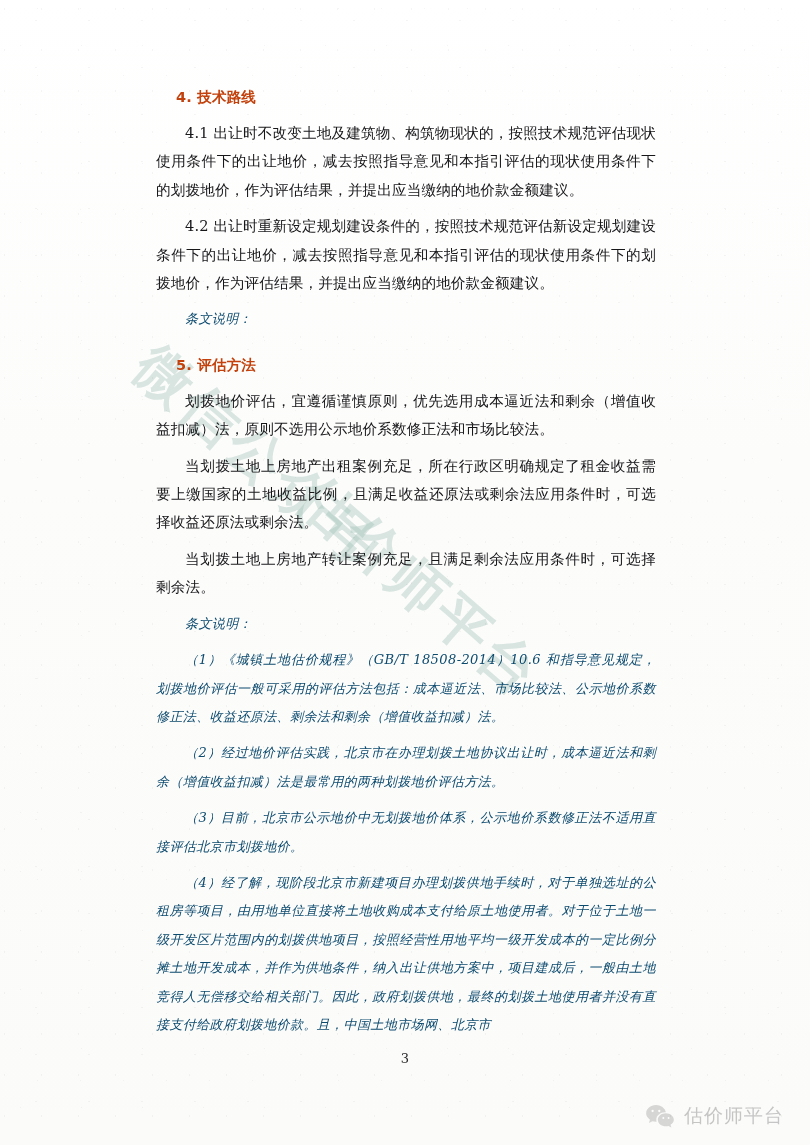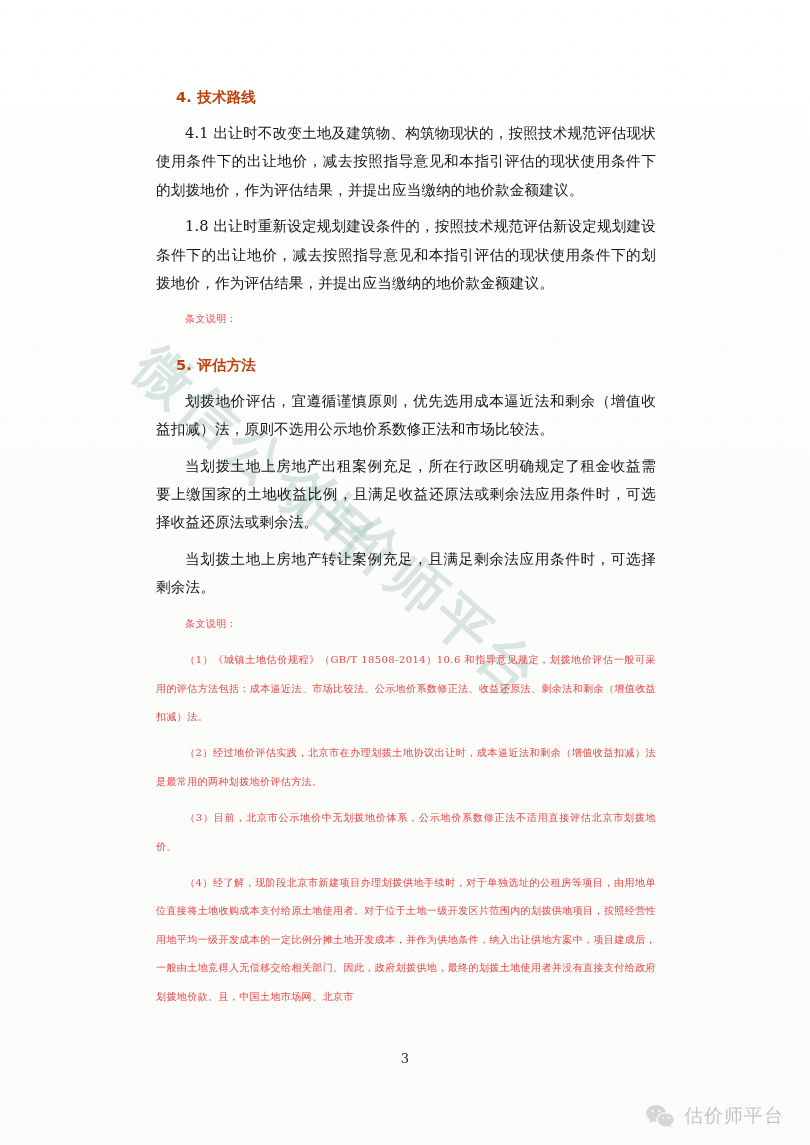--- a/index.html
+++ b/index.html
@@ -95,23 +95,24 @@
     line-height: 28.4px;
     text-align: justify;
     text-justify: inter-ideograph;
     text-indent: 29px;
     letter-spacing: .15px;
     color: #17171a;
   }
   
   .para.kai {
     font-family: "DejaVu Serif", "Liberation Serif", serif;
-    font-size: 10px;
+    font-style: italic;
+    font-size: 13px;
     letter-spacing: .4px;
-    color: #ef4444;
+    color: #0c4a6e;
   }
 
   
   .page-number {
     position: absolute;
     left: 0;
     top: 1051px;
     width: 810px;
     text-align: center;
     font-size: 13px;
@@ -166,21 +167,21 @@
 
   <div class="watermark-layer">
     <div class="wm wm-a">微信公众号</div>
     <div class="wm wm-b">估价师平台</div>
   </div>
 
   <div class="content">
 
     <h2 class="heading">4.  技术路线</h2>
     <p class="para">4.1  出让时不改变土地及建筑物、构筑物现状的，按照技术规范评估现状使用条件下的出让地价，减去按照指导意见和本指引评估的现状使用条件下的划拨地价，作为评估结果，并提出应当缴纳的地价款金额建议。</p>
-    <p class="para">1.8  出让时重新设定规划建设条件的，按照技术规范评估新设定规划建设条件下的出让地价，减去按照指导意见和本指引评估的现状使用条件下的划拨地价，作为评估结果，并提出应当缴纳的地价款金额建议。</p>
+    <p class="para">4.2  出让时重新设定规划建设条件的，按照技术规范评估新设定规划建设条件下的出让地价，减去按照指导意见和本指引评估的现状使用条件下的划拨地价，作为评估结果，并提出应当缴纳的地价款金额建议。</p>
     <p class="para kai">条文说明：</p>
 
     <h2 class="heading gap-top">5.  评估方法</h2>
     <p class="para">划拨地价评估，宜遵循谨慎原则，优先选用成本逼近法和剩余（增值收益扣减）法，原则不选用公示地价系数修正法和市场比较法。</p>
     <p class="para">当划拨土地上房地产出租案例充足，所在行政区明确规定了租金收益需要上缴国家的土地收益比例，且满足收益还原法或剩余法应用条件时，可选择收益还原法或剩余法。</p>
     <p class="para">当划拨土地上房地产转让案例充足，且满足剩余法应用条件时，可选择剩余法。</p>
     <p class="para kai">条文说明：</p>
     <p class="para kai">（1）《城镇土地估价规程》（GB/T 18508-2014）10.6 和指导意见规定，划拨地价评估一般可采用的评估方法包括：成本逼近法、市场比较法、公示地价系数修正法、收益还原法、剩余法和剩余（增值收益扣减）法。</p>
     <p class="para kai">（2）经过地价评估实践，北京市在办理划拨土地协议出让时，成本逼近法和剩余（增值收益扣减）法是最常用的两种划拨地价评估方法。</p>
     <p class="para kai">（3）目前，北京市公示地价中无划拨地价体系，公示地价系数修正法不适用直接评估北京市划拨地价。</p>

